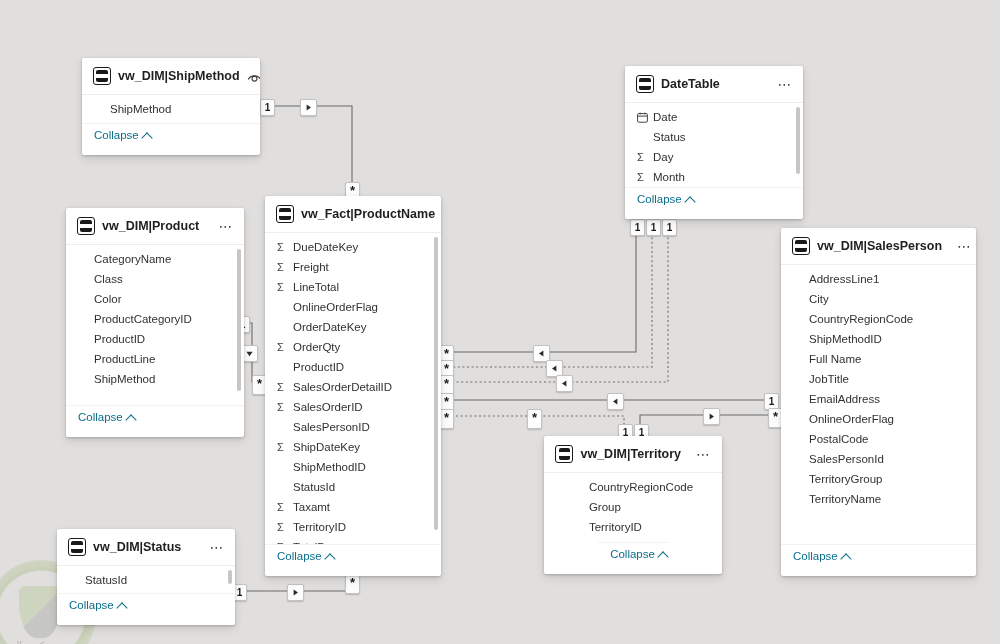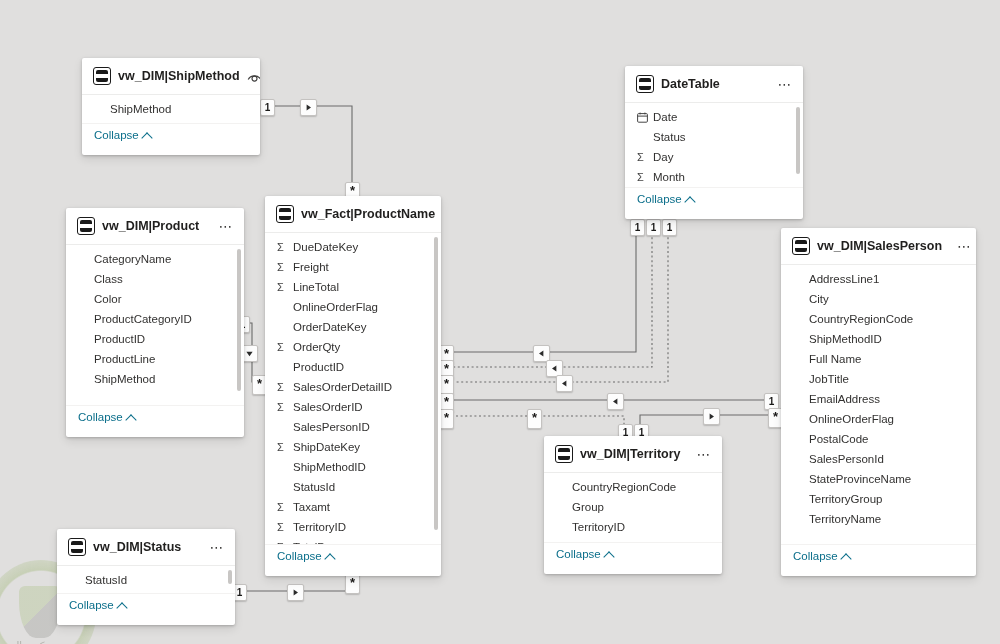--- a/index.html
+++ b/index.html
@@ -427,37 +427,33 @@
         <div class="fld">
           <span class="gl"></span>
           <span class="nm">PostalCode</span>
         </div>
         <div class="fld">
           <span class="gl"></span>
           <span class="nm">SalesPersonId</span>
         </div>
         <div class="fld">
           <span class="gl"></span>
-          <span class="nm">StateProvinceName</span>
-        </div>
-        <div class="fld">
-          <span class="gl"></span>
           <span class="nm">TerritoryGroup</span>
         </div>
         <div class="fld">
           <span class="gl"></span>
           <span class="nm">TerritoryName</span>
         </div>
       </div>
       <div class="tbl-foot">
         <span>Collapse</span>
         <span class="chev"></span>
       </div>
     </div>
-    <div class="tbl" style="left: 544px; top: 436px; width: 178px; height: 138px;">
+    <div class="tbl" style="left: 544px; top: 436px; width: 178px; height: 138px; align-items: center;">
       <div class="tbl-head">
         <span class="tbl-ico"></span>
         <span class="tbl-title">vw_DIM|Territory</span>
         <span class="dots">⋯</span>
       </div>
       <div class="tbl-body">
         <div class="fld">
           <span class="gl"></span>
           <span class="nm">CountryRegionCode</span>
         </div>

